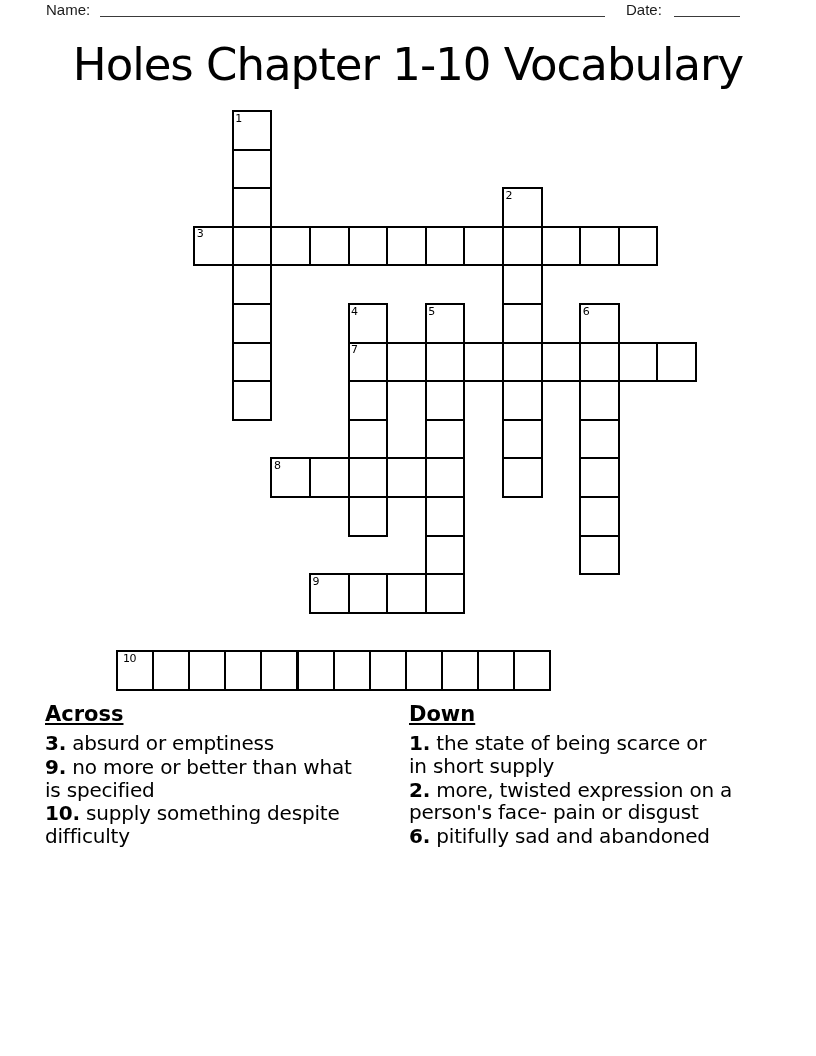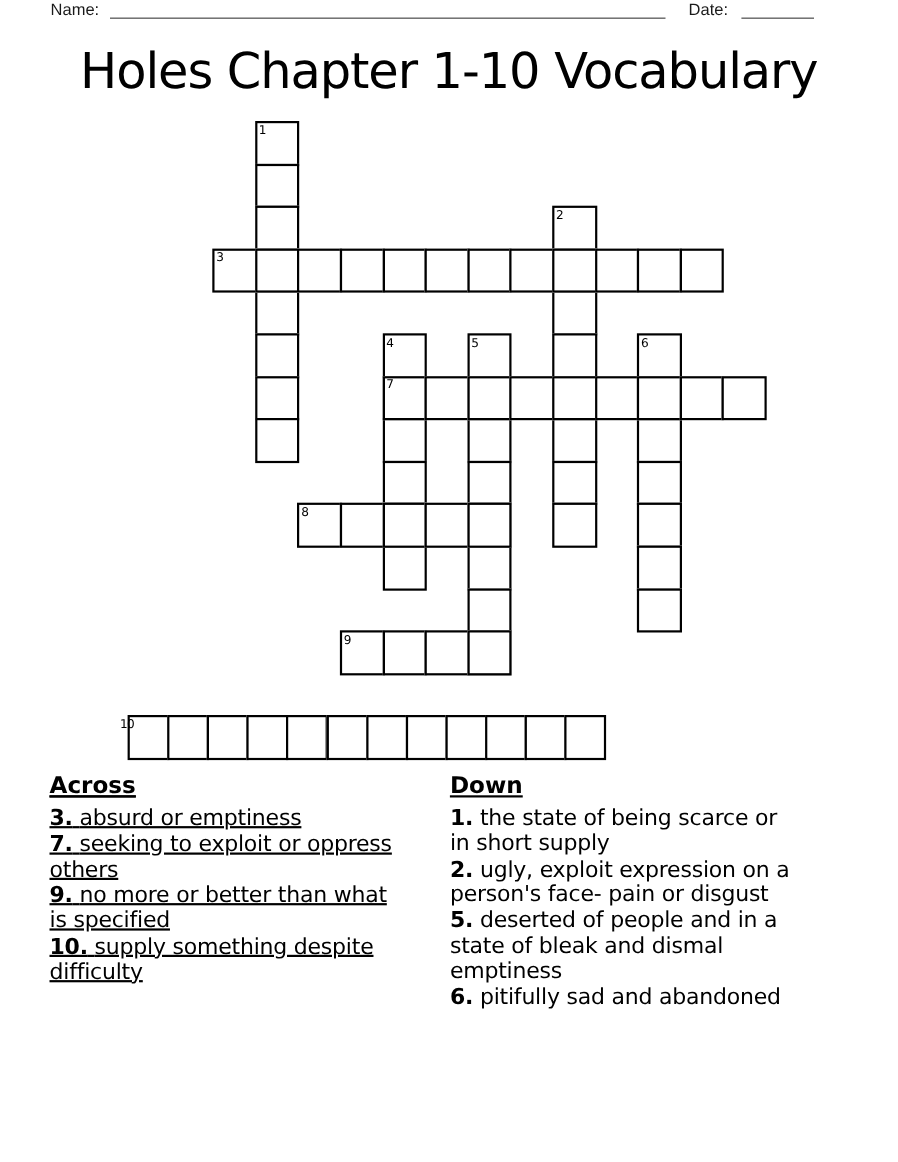--- a/index.html
+++ b/index.html
@@ -56,21 +56,21 @@
   .cellnum {
     position: absolute;
     font-size: 11px;
     line-height: 11px;
     letter-spacing: -0.5px;
     color: #000;
   }
 
   
   .clues-col { position: absolute; top: 703px; }
-  #across-col { left: 45px;  width: 356px; text-decoration: underline; }
+  #across-col { left: 45px;  width: 356px; }
   #down-col   { left: 409px; width: 372px; }
   .clues-heading {
     margin: 0 0 7px 0;
     font-size: 21px;
     line-height: 22px;
     font-weight: bold;
     text-decoration: underline;
     text-underline-offset: 2px;
     text-decoration-thickness: 2px;
   }
@@ -174,30 +174,28 @@
     <div class="cell" style="left: 513.1px; top: 650.4px; width: 38.1px; height: 40.6px;"></div>
     <div class="cellnum" style="left: 235.3px; top: 112.5px;">1</div>
     <div class="cellnum" style="left: 505.5px; top: 189.7px;">2</div>
     <div class="cellnum" style="left: 196.7px; top: 228.3px;">3</div>
     <div class="cellnum" style="left: 351.1px; top: 305.5px;">4</div>
     <div class="cellnum" style="left: 428.3px; top: 305.5px;">5</div>
     <div class="cellnum" style="left: 582.7px; top: 305.5px;">6</div>
     <div class="cellnum" style="left: 351.1px; top: 344.1px;">7</div>
     <div class="cellnum" style="left: 273.9px; top: 459.9px;">8</div>
     <div class="cellnum" style="left: 312.5px; top: 575.7px;">9</div>
-    <div class="cellnum" style="left: 109px; top: 652.9px;">10</div>
+    <div class="cellnum" style="left: 123px; top: 652.9px;">10</div>
   </div>
 
 <div class="clues-col" id="across-col">
   <h2 class="clues-heading">Across</h2>
   <p class="clue"><b class="clue-num">3.</b> <span>absurd or emptiness</span></p>
-  <p class="clue"><b class="clue-num">7.</b> <span>seeking to exploit or oppress</span><br><span>others</span></p>
   <p class="clue"><b class="clue-num">9.</b> <span>no more or better than what</span><br><span>is specified</span></p>
   <p class="clue"><b class="clue-num">10.</b> <span>supply something despite</span><br><span>difficulty</span></p>
 </div>
 
 <div class="clues-col" id="down-col">
   <h2 class="clues-heading">Down</h2>
   <p class="clue"><b class="clue-num">1.</b> <span>the state of being scarce or</span><br><span>in short supply</span></p>
-  <p class="clue"><b class="clue-num">2.</b> <span>ugly, exploit expression on a</span><br><span>person's face- pain or disgust</span></p>
-  <p class="clue"><b class="clue-num">5.</b> <span>deserted of people and in a</span><br><span>state of bleak and dismal</span><br><span>emptiness</span></p>
+  <p class="clue"><b class="clue-num">2.</b> <span>more, twisted expression on a</span><br><span>person's face- pain or disgust</span></p>
   <p class="clue"><b class="clue-num">6.</b> <span>pitifully sad and abandoned</span></p>
 </div>
 
 </body></html>

